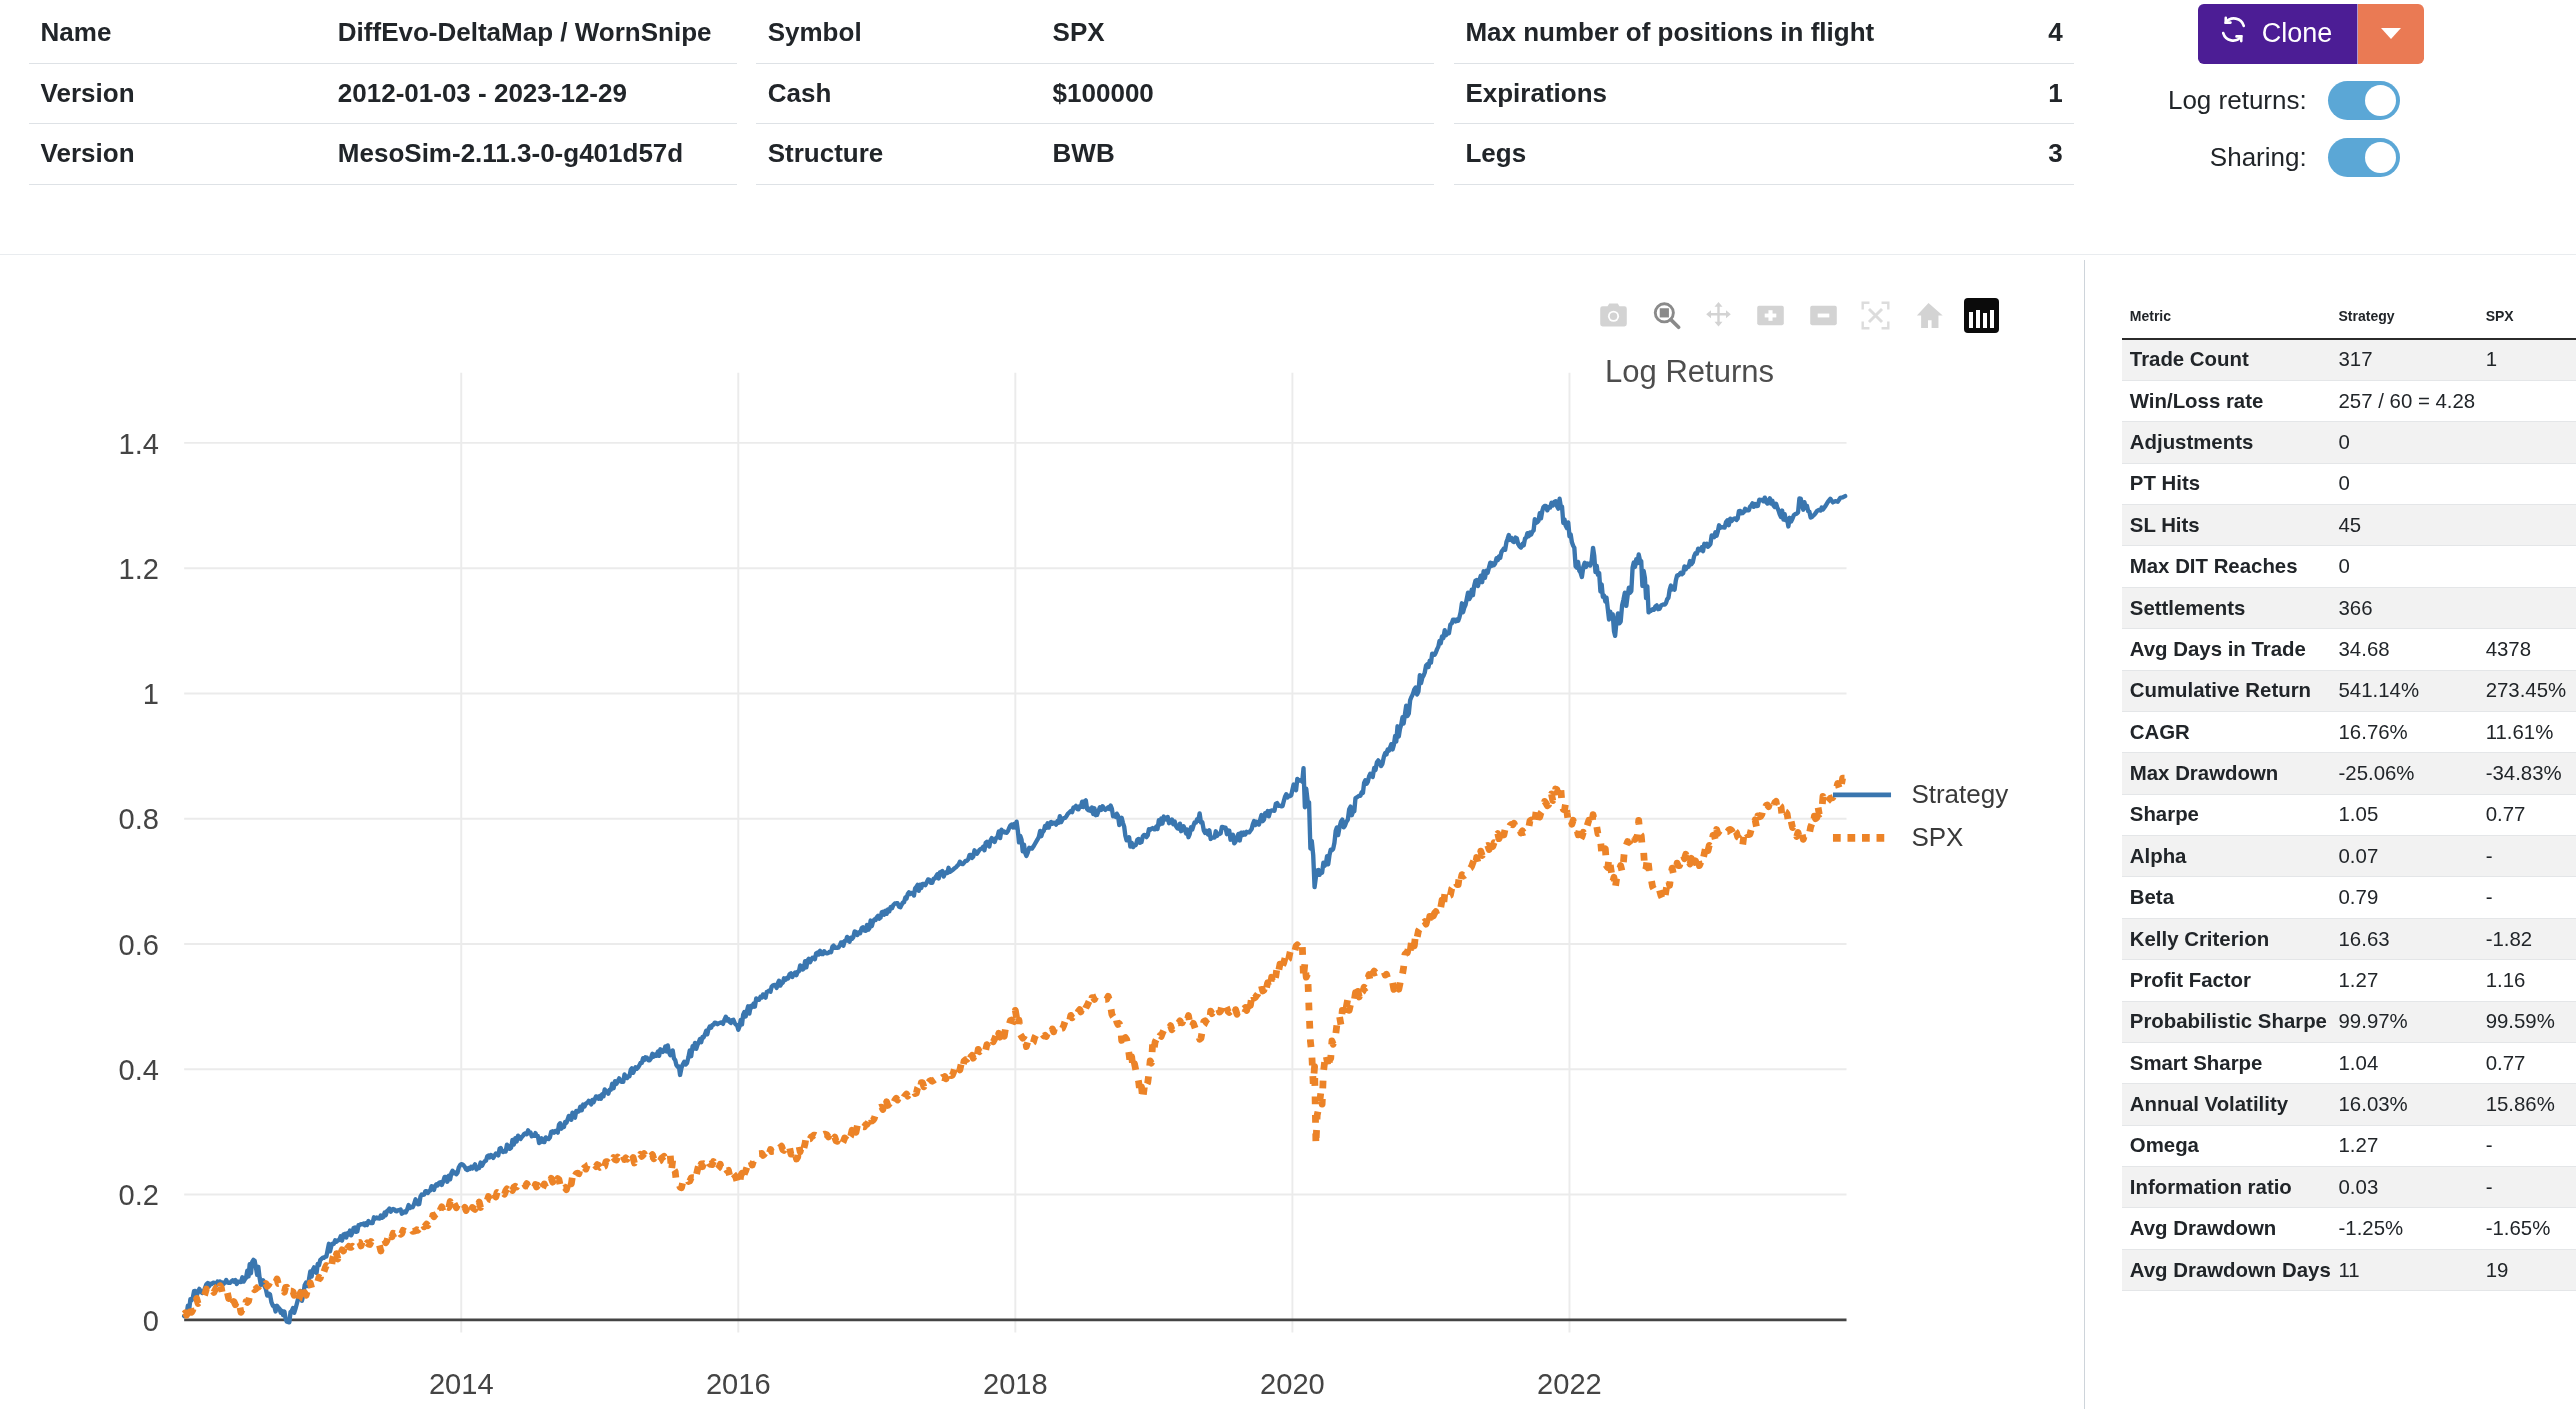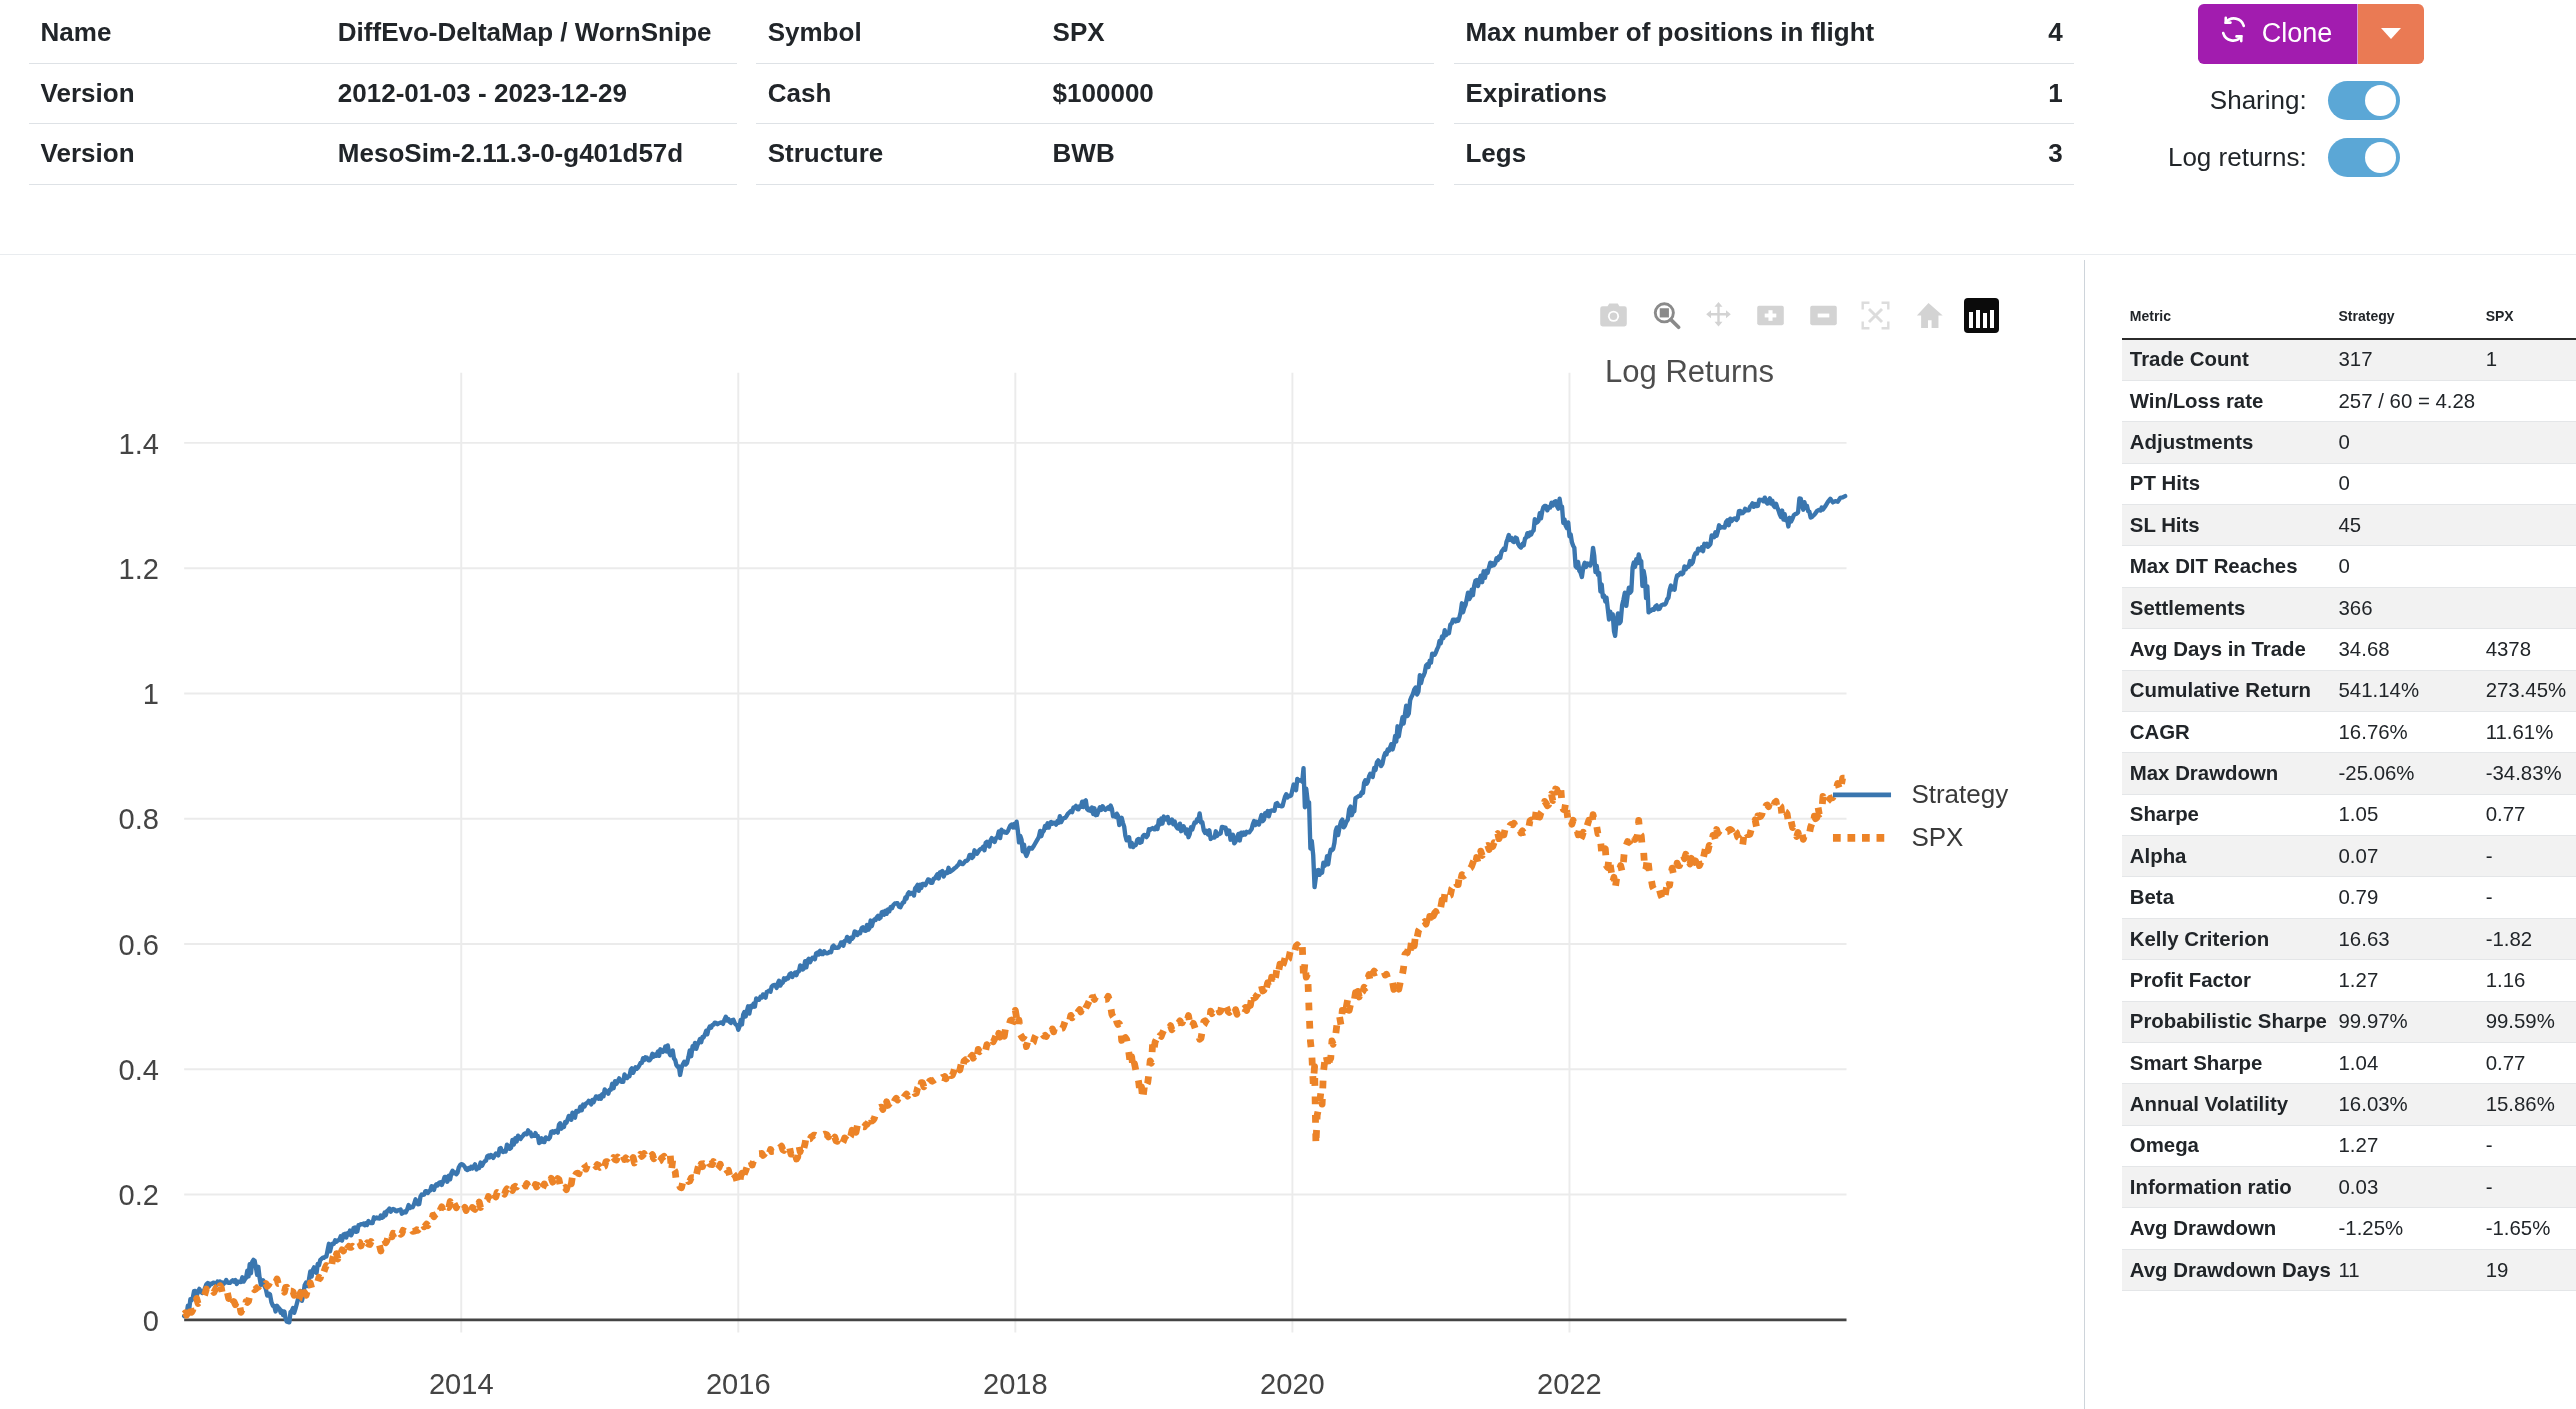--- a/index.html
+++ b/index.html
@@ -45,21 +45,21 @@
   }
   .clone-wrap {
     display: inline-flex;
     align-items: stretch;
     border-radius: 5.8px;
     overflow: hidden;
     margin-left: 114px;
     margin-top: 1.9px;
   }
   .clone-btn {
-    background: #a21caf;
+    background: #4c1d95;
     color: #fff;
     border: none;
     font-size: 27px;
     font-family: "Liberation Sans", sans-serif;
     padding: 11.6px 25px 12.6px 21.3px;
     display: flex; align-items: center; gap: 13.6px;
     cursor: pointer;
     border-right: 1px solid #e2garbage;
     border-right: 1px solid #e8apple;
     border-right: 1px solid rgba(255,255,255,0.55);
@@ -268,27 +268,27 @@
         </span>
         <span>Clone</span>
       </button>
       <button class="clone-caret">
         <span class="caret-tri"></span>
       </button>
     </div>
 
     <div id="toggles-host">
         <div class="toggle-row">
-          <span class="tg-label">Sharing:</span>
+          <span class="tg-label">Log returns:</span>
           <div class="switch" style="background: rgb(91, 167, 214);">
             <div class="knob"></div>
           </div>
         </div>
         <div class="toggle-row">
-          <span class="tg-label">Log returns:</span>
+          <span class="tg-label">Sharing:</span>
           <div class="switch" style="background: rgb(91, 167, 214);">
             <div class="knob"></div>
           </div>
         </div>
       </div>
   </div>
 </div>
 
 <div class="hsep"></div>
 <div class="vsep"></div>

